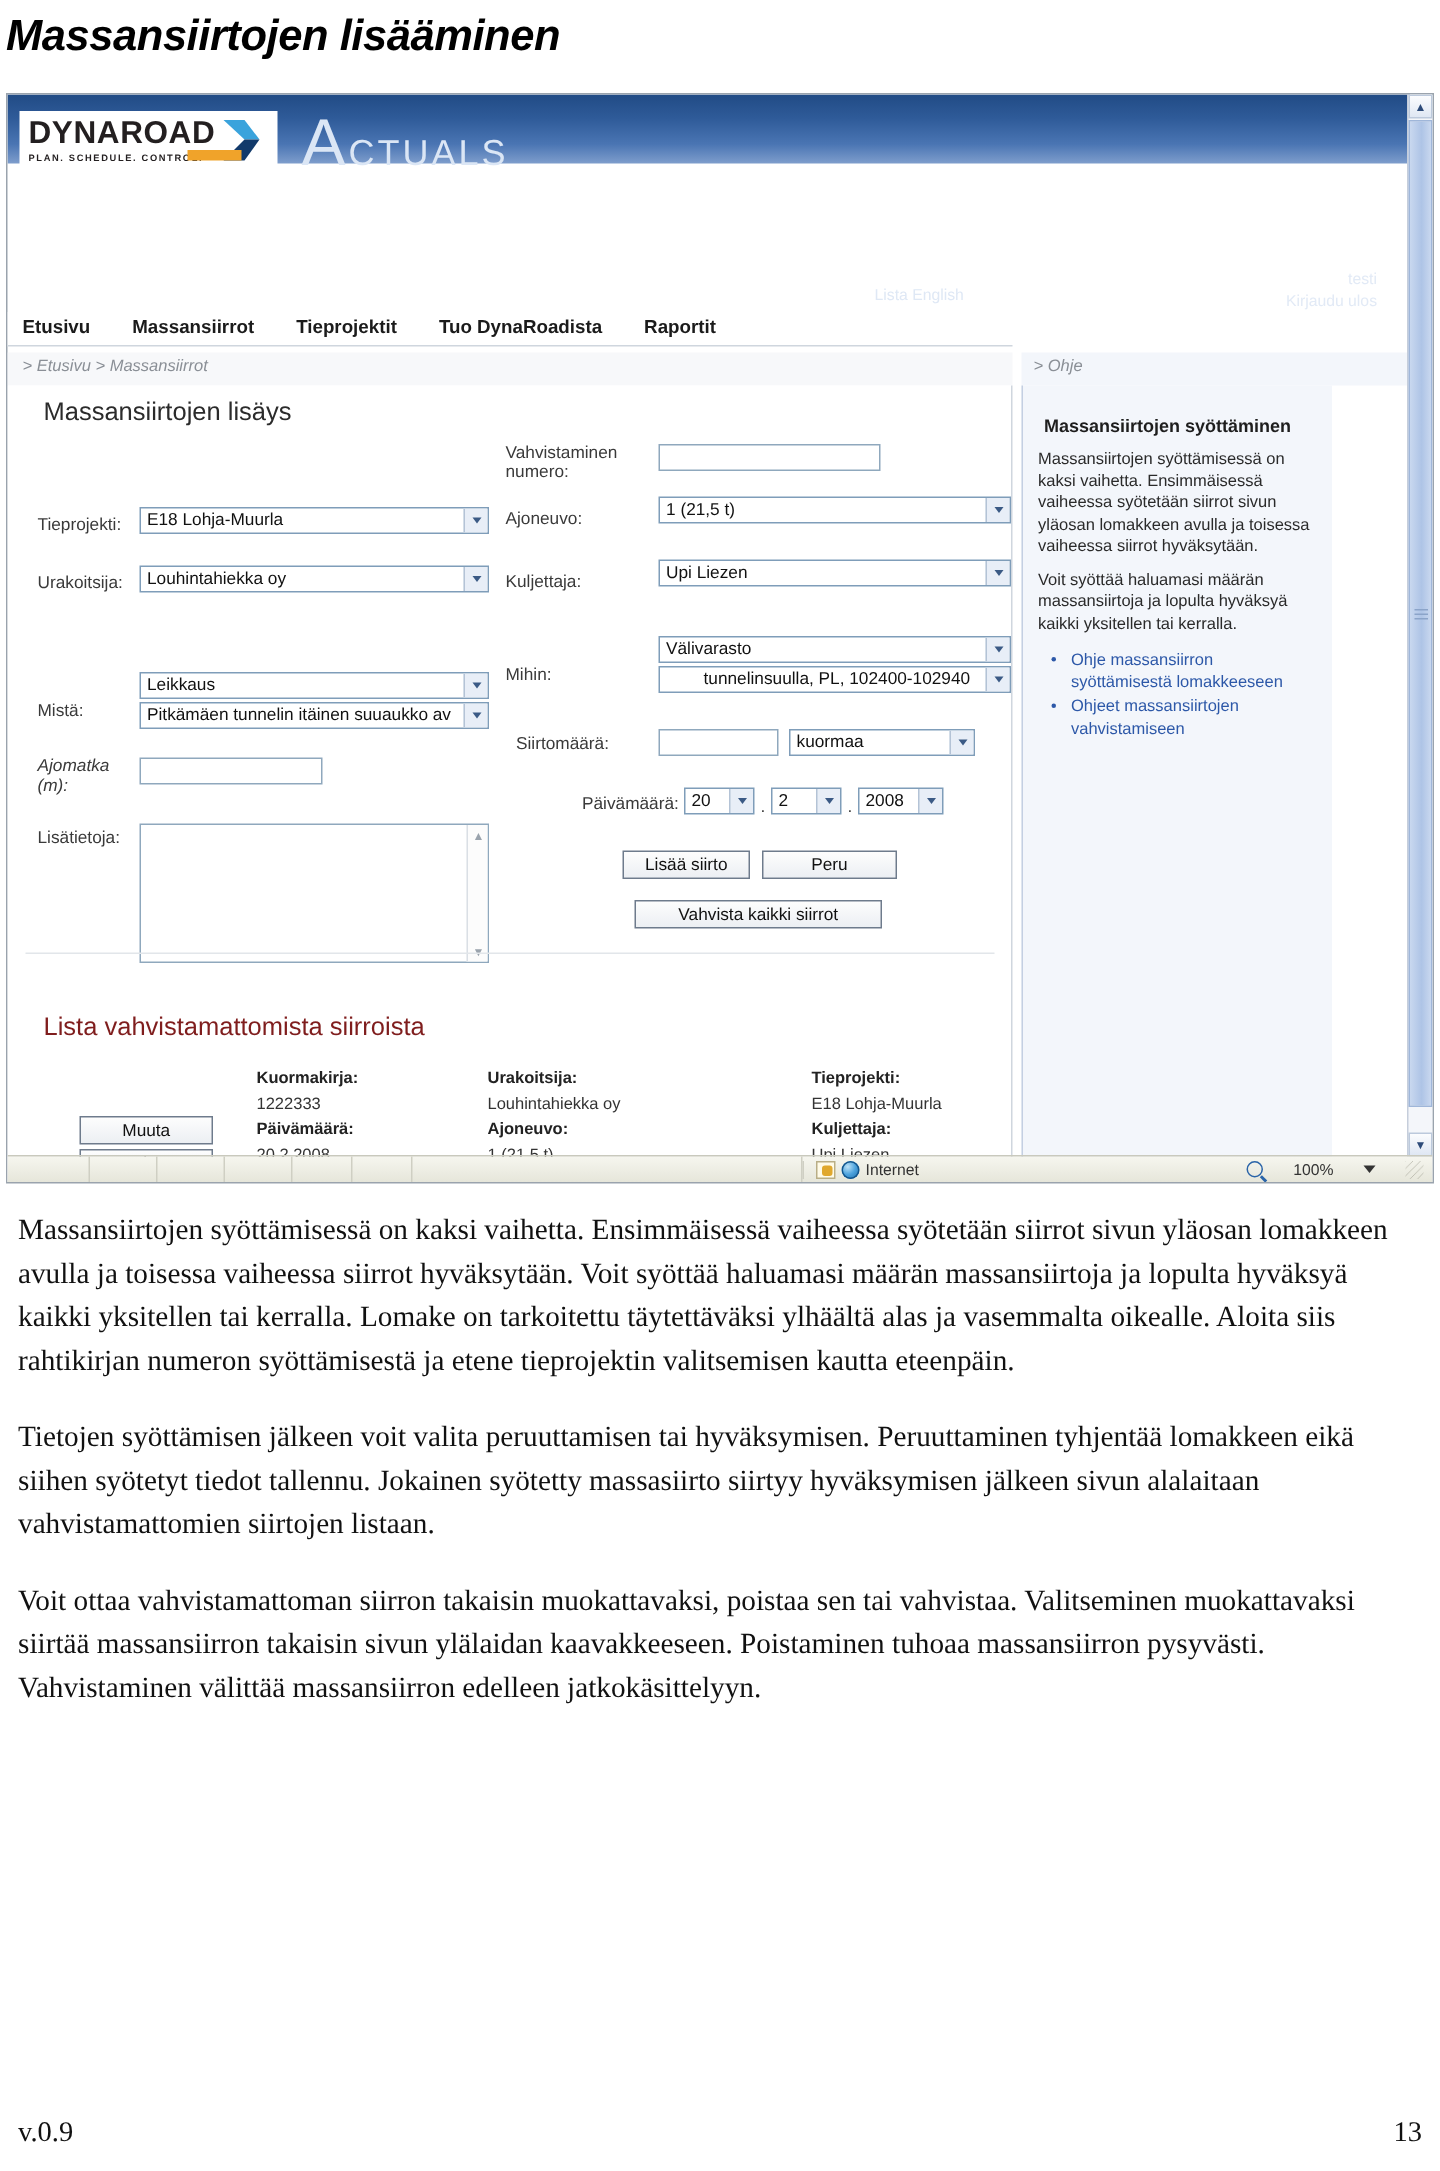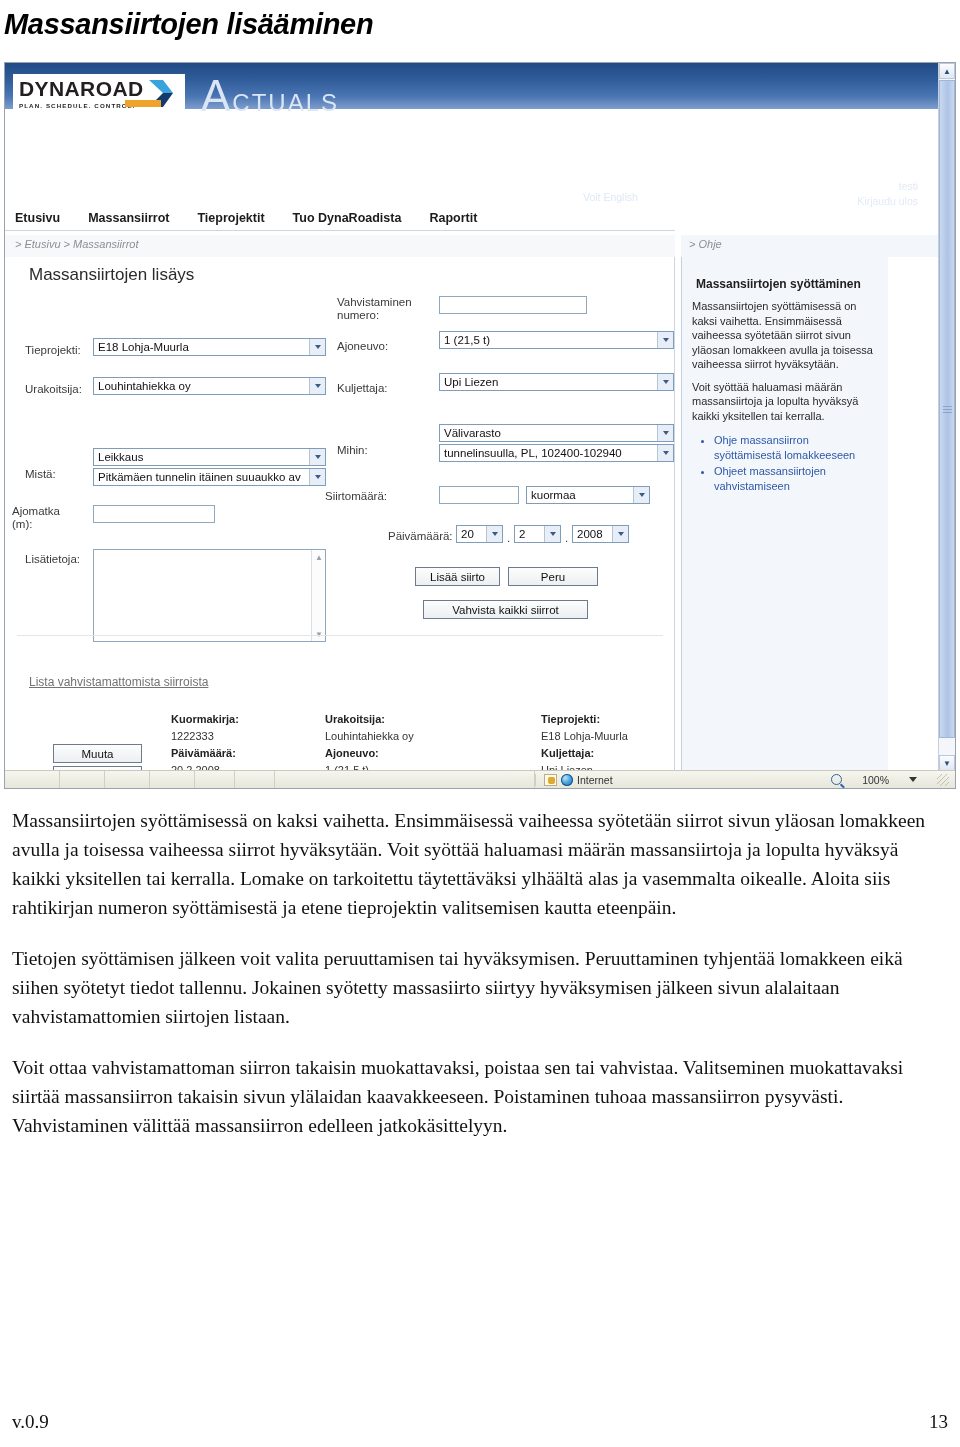--- a/index.html
+++ b/index.html
@@ -177,21 +177,21 @@
     cursor:pointer;
   }
 
   
   .divider {
     position:absolute; left:12px; top:378px; width:646px; height:1px;
     background:#e2e6ea;
   }
   .list-title {
     position:absolute; left:24px; top:418px;
-    font-size:12px; color:#737373;text-decoration:underline;
+    font-size:17px; color:#7f1d1d;
   }
   .list-row {
     position:absolute; left:0; top:452px; width:670px;
   }
   .rec-col { position:absolute; font-size:11px; line-height:17px; color:#222; }
   .rec-col b { font-weight:bold; }
   .rec-col .v { color:#333; }
 
   
   .help-title {
@@ -312,21 +312,21 @@
       <svg class="logo-arrow" viewBox="0 0 32 32">
         <polygon points="4,2 18,2 28,15 18,15" fill="#3aa3dc"></polygon>
         <polygon points="18,15 28,15 18,29 4,29" fill="#123a6b"></polygon>
       </svg>
       <div class="logo-bar"></div>
     </div>
     <div class="actuals">
       <span class="cap">A</span><span>ctuals</span>
     </div>
     <div class="lang">
-      <span>Voit</span>
+      <span>Lista</span>
       <span>English</span>
     </div>
     <div class="userbox">
       <div>testi</div>
       <div>Kirjaudu ulos</div>
     </div>
   </div>
 
   <div class="navbar">
     <ul>
@@ -363,21 +363,21 @@
       <div class="lbl" style="left:20px; top:185px;">Mistä:</div>
       <div class="selwrap" style="left:88px; top:165px; width:233px;">
         <div class="txt">Leikkaus</div>
         <div class="arrow"></div>
       </div>
       <div class="selwrap" style="left:88px; top:185px; width:233px;">
         <div class="txt">Pitkämäen tunnelin itäinen suuaukko av</div>
         <div class="arrow"></div>
       </div>
 
-      <div class="lbl" style="left:7px; top:222px; line-height:13px;">
+      <div class="lbl" style="left:20px; top:222px; line-height:13px;font-style:italic;">
         <span>Ajomatka</span><br><span>(m):</span>
       </div>
       <input class="txtbox" style="left: 88px; top: 222px; width: 122px;" type="text" value="">
 
       <div class="lbl" style="left:20px; top:270px;">Lisätietoja:</div>
       <div class="area" style="left:88px; top:266px; width:233px; height:93px;">
         <div class="vbar">
           <div class="up">▲</div>
           <div class="dn">▼</div>
         </div>
@@ -398,26 +398,26 @@
       <div class="selwrap" style="left:434px; top:90px; width:235px;">
         <div class="txt">Upi Liezen</div>
         <div class="arrow"></div>
       </div>
 
       <div class="lbl" style="left:332px; top:161px;">Mihin:</div>
       <div class="selwrap" style="left:434px; top:141px; width:235px;">
         <div class="txt">Välivarasto</div>
         <div class="arrow"></div>
       </div>
-      <div class="selwrap" style="left:434px; top:161px; width:235px;">
+      <div class="selwrap" style="left:434px; top:161px; width:235px;padding-left:25px;">
         <div class="txt">tunnelinsuulla, PL, 102400-102940</div>
         <div class="arrow"></div>
       </div>
 
-      <div class="lbl" style="left:320px; top:207px;text-align:right;">Siirtomäärä:</div>
+      <div class="lbl" style="left:339px; top:207px;text-align:right;">Siirtomäärä:</div>
       <input class="txtbox" style="left: 434px; top: 203px; width: 80px;" type="text" value="">
       <div class="selwrap" style="left:521px; top:203px; width:124px;">
         <div class="txt">kuormaa</div>
         <div class="arrow"></div>
       </div>
 
       <div class="lbl" style="left:383px; top:247px;">Päivämäärä:</div>
       <div class="selwrap" style="left:451px; top:242px; width:47px;">
         <div class="txt">20</div>
         <div class="arrow"></div>

